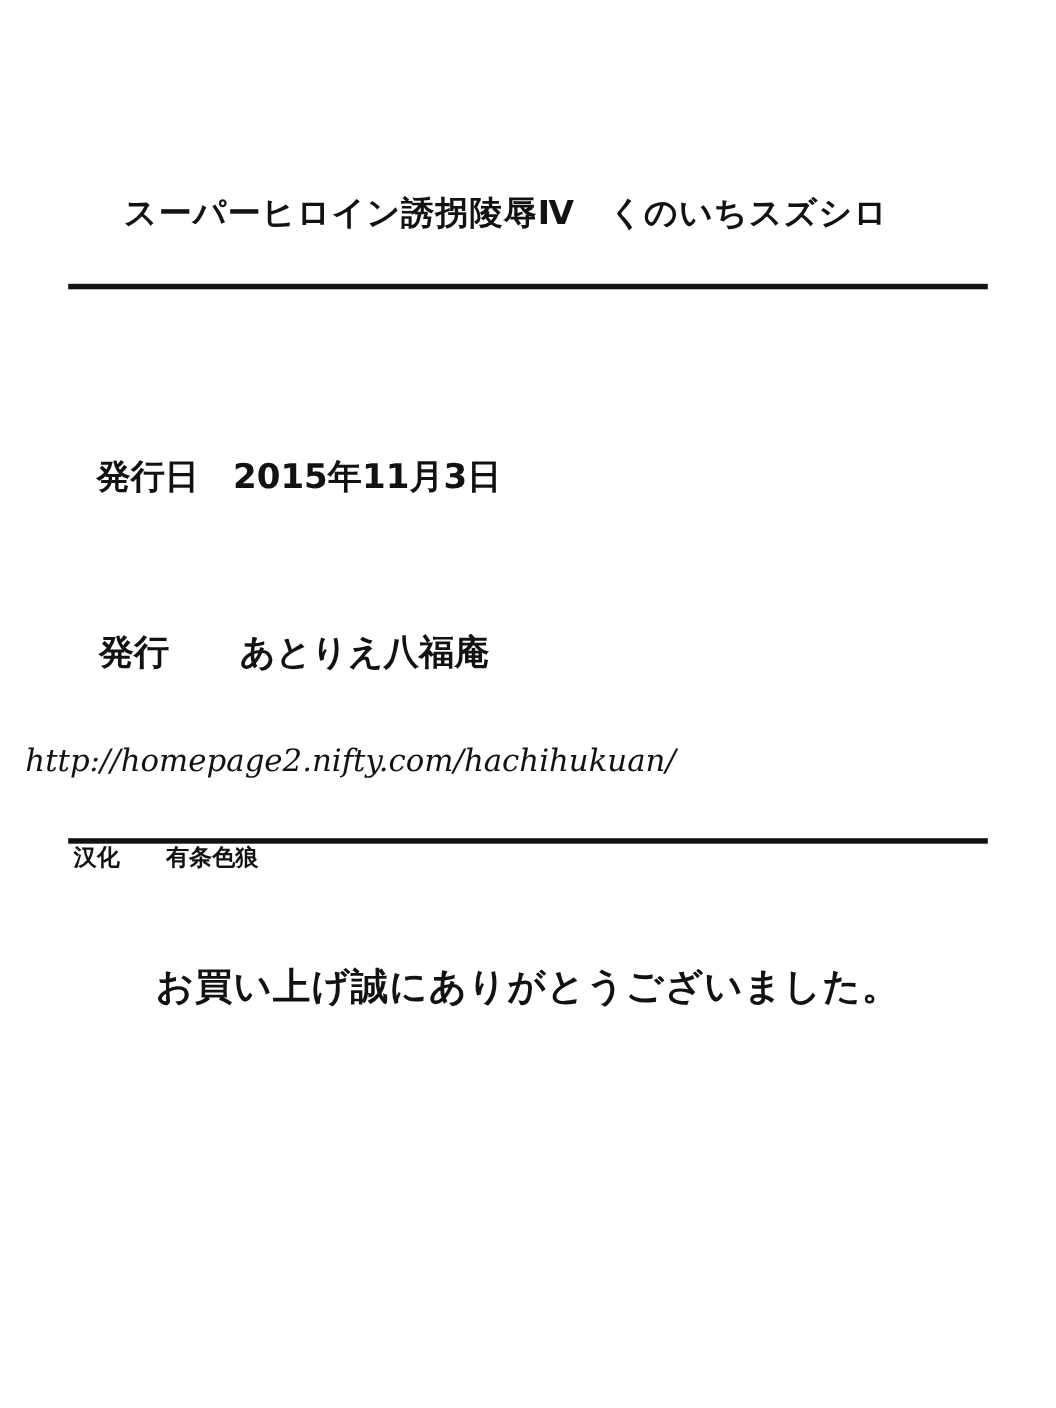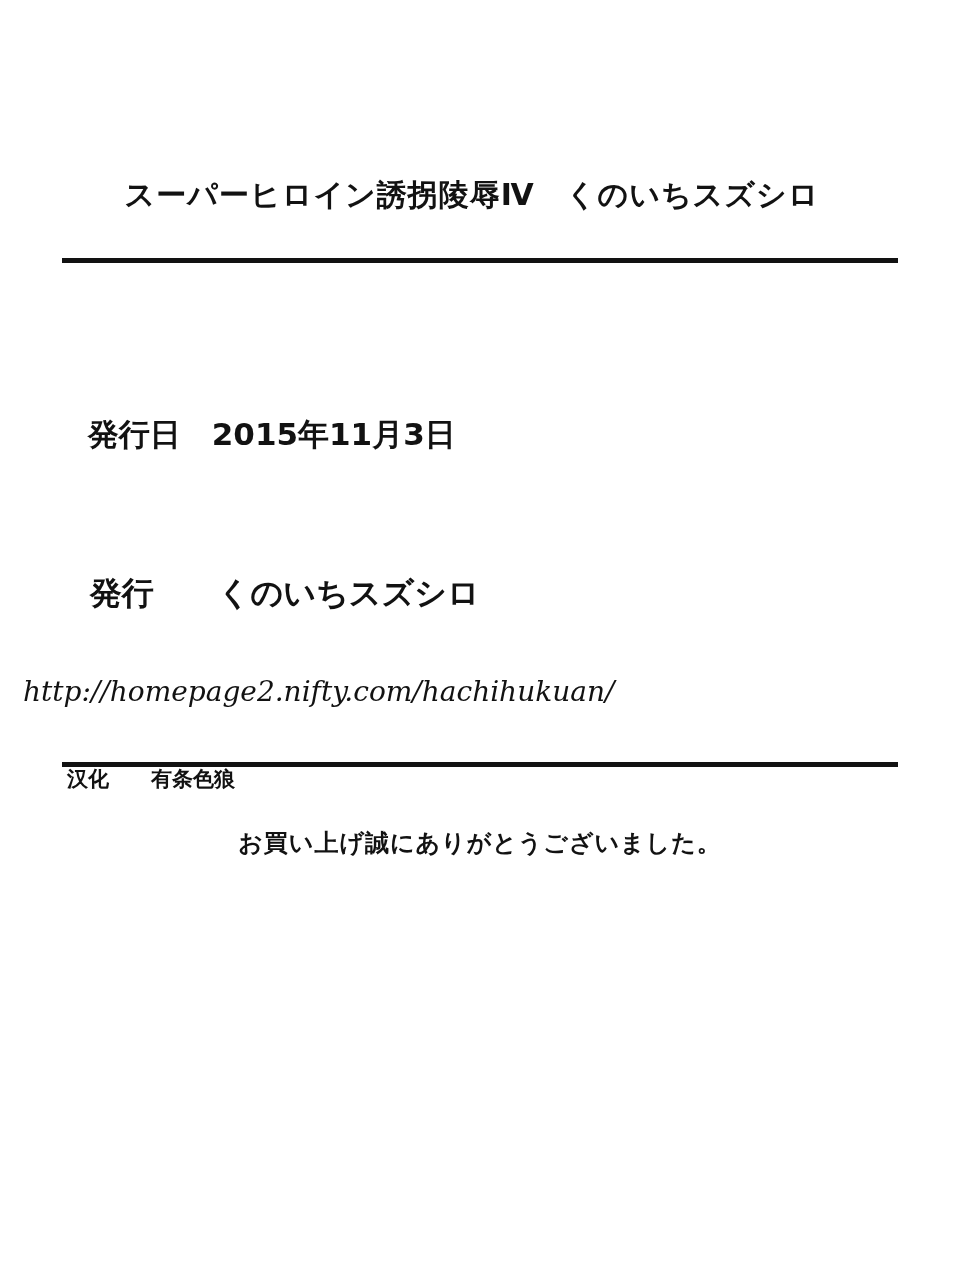--- a/index.html
+++ b/index.html
@@ -24,21 +24,20 @@
     height: 1280px;
     box-sizing: border-box;
   }
 
   .title-block {
     position: absolute;
     left: 0;
     top: 175px;
     width: 920px;
     text-align: center;
-    margin-left: 12px;
   }
 
   .title-line-jp {
     font-family: "DejaVu Sans", "Liberation Sans", sans-serif;
     font-weight: bold;
     font-size: 30px;
     letter-spacing: 1px;
     line-height: 1.35;
     white-space: pre;
   }
@@ -101,47 +100,47 @@
   .imprint-row.translator {
     font-family: "DejaVu Serif", "Liberation Serif", serif;
     font-weight: bold;
     font-size: 21px;
     margin-top: 22px;
   }
 
   .thanks {
     position: absolute;
     left: 0;
-    top: 827px;
+    top: 874px;
     width: 960px;
     text-align: center;
     font-family: "DejaVu Sans", "Liberation Sans", sans-serif;
     font-weight: bold;
-    font-size: 24px;
+    font-size: 34px;
     letter-spacing: 1px;
     white-space: pre;
   }
 </style>
 </head>
 <body>
 
 <div class="colophon">
 
   <div class="title-block">
     <div class="title-line-jp">スーパーヒロイン誘拐陵辱Ⅳ　くのいちスズシロ</div>
   </div>
 
   <div class="rule rule-top"></div>
 
   <div class="imprint">
     <div class="imprint-row jp">
       <span>発行日</span><span>　</span><span>2015年11月3日</span>
     </div>
     <div class="imprint-row publisher">
-      <span>発行</span><span>　　</span><span>くのいちスズシロ</span>
+      <span>発行</span><span>　　</span><span>あとりえ八福庵</span>
     </div>
     <div class="imprint-row url">http://homepage2.nifty.com/hachihukuan/</div>
     <div class="imprint-row translator">
       <span>汉化</span><span>　　</span><span>有条色狼</span>
     </div>
   </div>
 
   <div class="rule rule-bottom"></div>
 
   <div class="thanks">お買い上げ誠にありがとうございました。</div>

